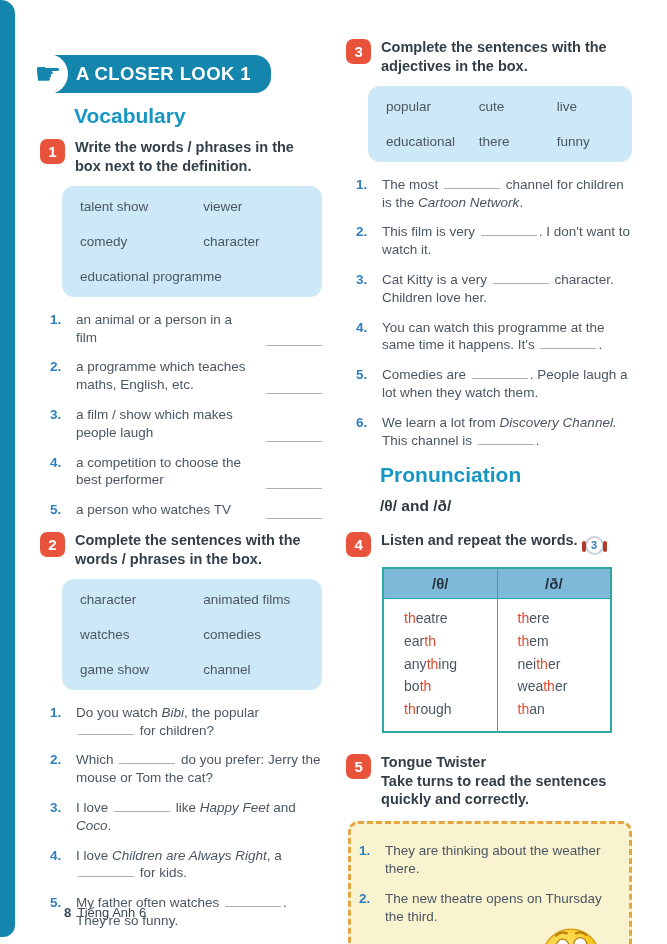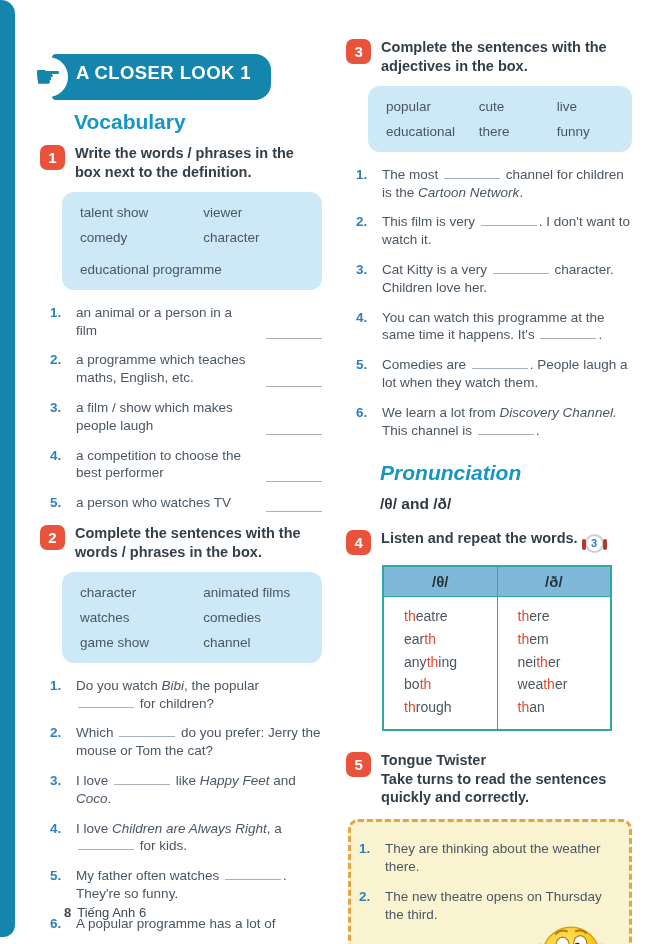--- a/index.html
+++ b/index.html
@@ -27,64 +27,64 @@
   
   .banner-row { display:flex; align-items:center; margin:16px 0 10px -12px; position:relative; }
   .banner-icon {
     width:40px; height:40px; border-radius:50%; background:#ffffff;
     display:flex; align-items:center; justify-content:center;
     color:#1486AD; font-size:30px; line-height:1; z-index:2; margin-right:-16px;
     text-shadow:0 0 0 #1486AD;
   }
   .banner {
     background:#1486AD; color:#fff; font-weight:bold; font-size:18.5px;
-    letter-spacing:.4px; padding:8px 20px 16px 24px; border-radius:4px 16px 16px 4px;
+    letter-spacing:.4px; padding:8px 20px 8px 24px; border-radius:4px 16px 16px 4px;
     white-space:nowrap;
   }
   .section-heading {
     color:#1795C3; font-weight:bold; font-size:21px; margin:2px 0 10px 34px;
   }
   
   .ex-head { display:flex; gap:10px; margin:6px 0 8px 0; }
   .badge {
     flex:0 0 25px; height:25px; background:#E9533B; border-radius:7px;
     color:#fff; font-weight:bold; font-size:15px;
     display:flex; align-items:center; justify-content:center; margin-top:1px;
   }
   .ex-title { font-weight:bold; font-size:14.5px; line-height:1.3; color:#333F48; }
 
   
   .word-box {
     background:#CDE8F6; border-radius:12px; margin:10px 0 14px 22px;
     padding:13px 16px 13px 18px; font-size:13.5px; color:#4A5763;
-    display:grid; grid-template-columns:1.2fr 1fr; row-gap:10px;
+    display:grid; grid-template-columns:1.2fr 1fr; row-gap:20px;
   }
   .word-box.three { grid-template-columns:1.25fr 1.05fr .8fr; }
-  .word-box .span2 { grid-column:1 / span 2;margin-top:7px; }
+  .word-box .span2 { grid-column:1 / span 2; }
 
   
   .items { margin-left:10px; }
   .item { display:flex; gap:9px; margin-bottom:12px; font-size:13.5px; line-height:1.32; }
   .inum { color:#2E7FBE; font-weight:bold; min-width:17px; }
   .itext { flex:1; }
   .itext i { font-style:italic; }
   .def-text { flex:0 0 176px; }
   .def-blank {
     width:56px; height:14px; margin-left:auto; align-self:flex-end;
     border-bottom:1.5px solid #A9B2BA;
   }
   .blank {
     display:inline-block; width:56px; height:11px; margin:0 2px;
     border-bottom:1.5px solid #A9B2BA;
   }
   .red { color:#E0492D; }
 
   
   .phonemes { font-weight:bold; font-size:15.5px; color:#2E3A43; margin:0 0 16px 34px; }
-  .pron-heading { margin-left:34px; margin-top:22px;font-style:italic; }
+  .pron-heading { margin-left:34px; margin-top:14px; }
 
   
   .audio {
     display:inline-flex; width:19px; height:19px; border-radius:50%;
     border:2px solid #C9D0D6; background:#fff; color:#2E7FBE;
     font-weight:bold; font-size:11px; align-items:center; justify-content:center;
     position:relative; vertical-align:-4px; margin-left:7px;
   }
   .audio::before, .audio::after {
     content:""; position:absolute; top:3px; width:4px; height:11px;

